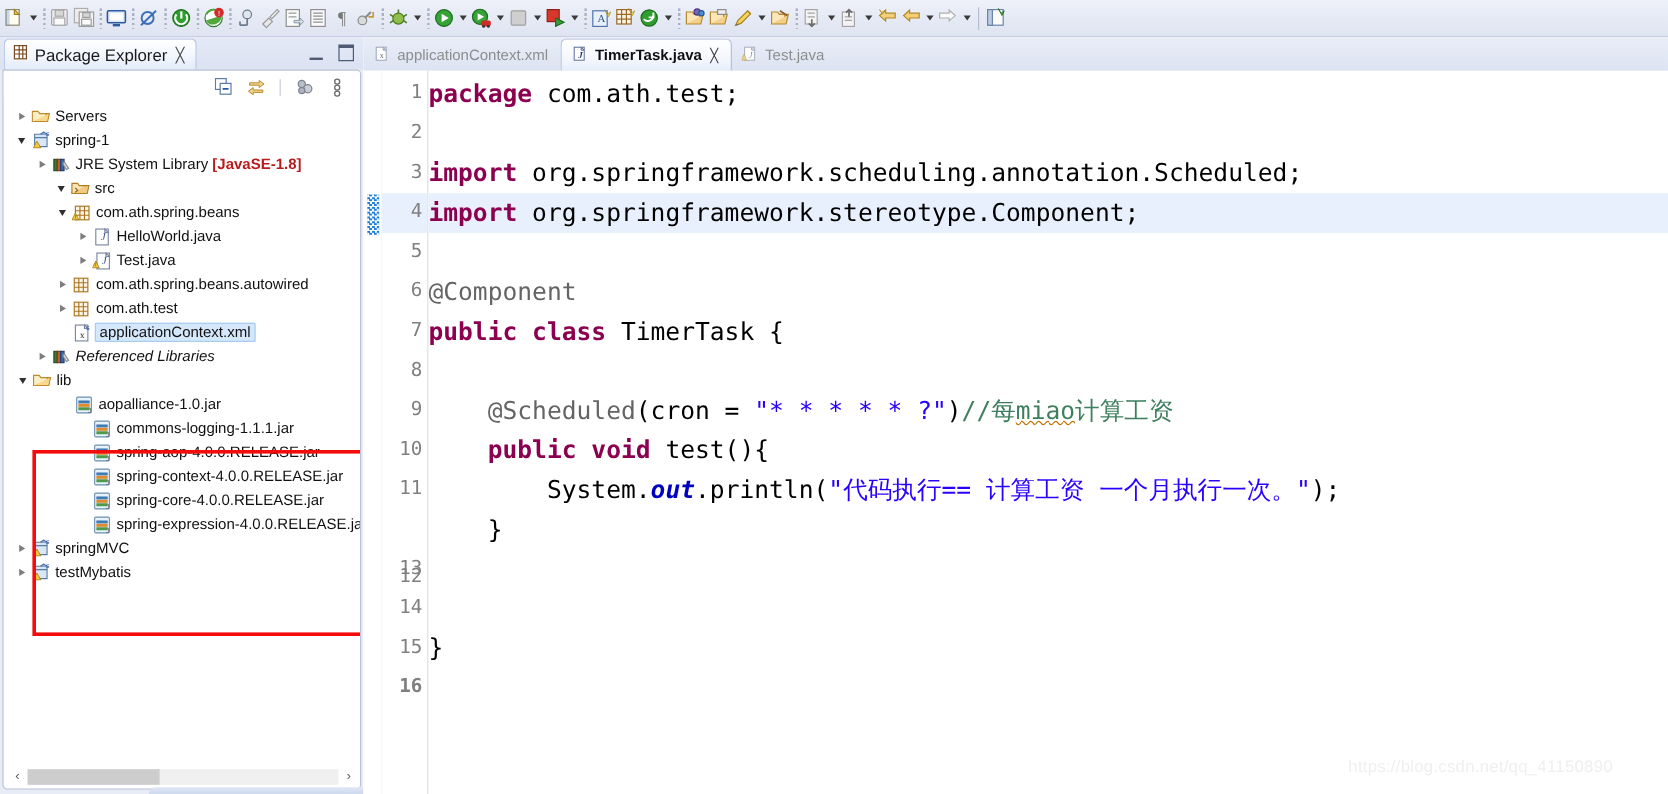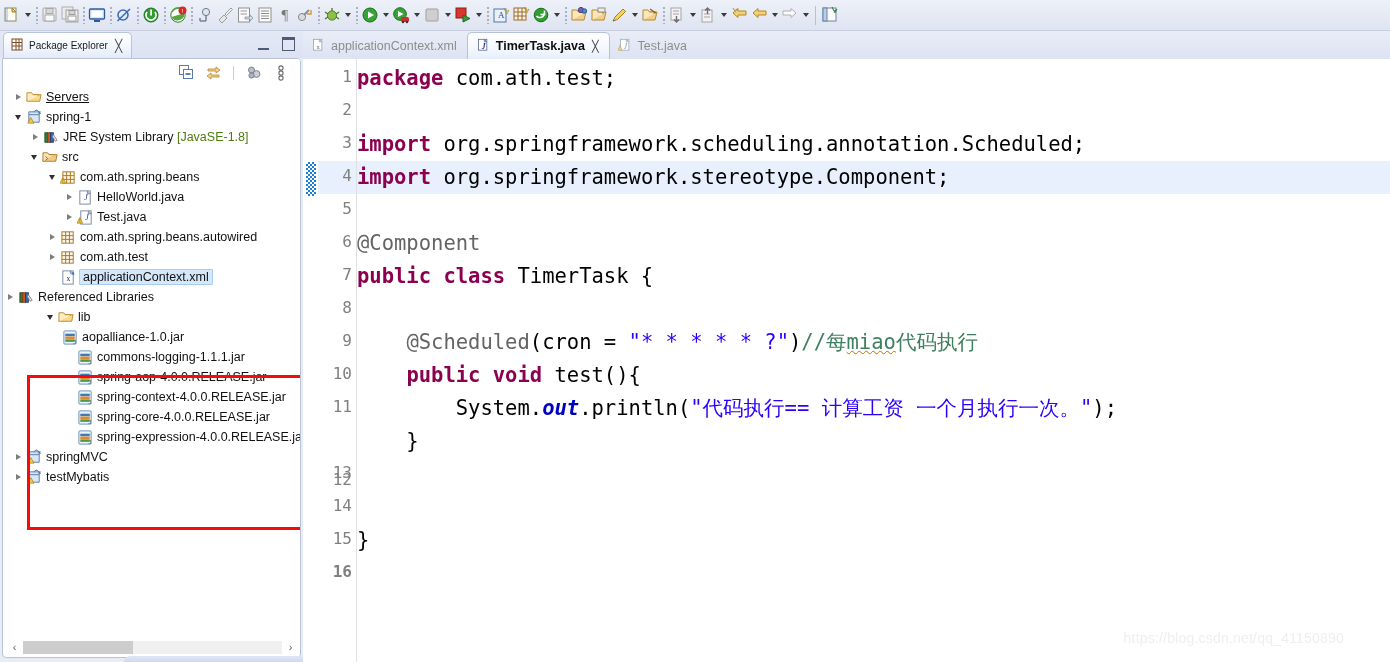--- a/index.html
+++ b/index.html
@@ -92,21 +92,21 @@
     background: linear-gradient(to bottom, #ffffff 0%, #f2f6fd 55%, #e3ebfa 100%);
     border: 1px solid #b6c4dd;
     border-bottom: none;
     border-radius: 5px 5px 0 0;
     display: flex;
     align-items: center;
     gap: 5px;
     box-sizing: border-box;
   }
   .pe-tab-label {
-    font-size: 10px;
+    font-size: 14px;
     color: #1a1a1a;
     font-family: "Liberation Sans", sans-serif;
     white-space: nowrap;
   }
   .pe-close {
     font-size: 12px;
     color: #4a4a4a;
     line-height: 1;
     margin-left: 2px;
   }
@@ -181,21 +181,21 @@
     border-left: 3.6px solid transparent;
     border-right: 3.6px solid transparent;
     border-top: 5px solid #303030;
   }
   .tree-row .ico {
     width: 18px; height: 18px;
     display:flex; align-items:center; justify-content:center;
     flex: 0 0 18px;
     margin-right: 3px;
   }
-  .tree-label .dim { color:#4d7c0f; }
+  .tree-label .dim { color:#b91c1c;font-weight:bold; }
   .sel-label {
     background: #d4e7fb;
     border: 1px solid #a9cdf0;
     padding: 0 3px;
     margin: 0 -1px;
     border-radius: 1px;
   }
 
   
   .redbox {
@@ -722,21 +722,21 @@
         <span class="pe-tool">
           <svg width="12" height="16" viewBox="0 0 12 16">
             <circle cx="6" cy="3" r="2.1" fill="none" stroke="#6a6a6a" stroke-width="1.1"></circle>
             <circle cx="6" cy="8" r="2.1" fill="none" stroke="#6a6a6a" stroke-width="1.1"></circle>
             <circle cx="6" cy="13" r="2.1" fill="none" stroke="#6a6a6a" stroke-width="1.1"></circle>
           </svg>
         </span>
       </div>
 
       <div class="tree" id="tree">
-          <div class="tree-row" style="padding-left: 8px; text-decoration: underline;">
+          <div class="tree-row" style="padding-left: 8px;">
             <span class="twisty">
               <i class="tw-r"></i>
             </span>
             <span class="ico">
               <svg width="17" height="17" viewBox="0 0 18 18">
                 <path d="M1 13 L2.5 6 L16 6 L14.5 13 Z" fill="#f8d98c" stroke="#c08a2a"></path>
                 <path d="M1 13 L1 4 L6 4 L7.5 6 L13 6 L13 7.5" fill="#fbeec4" stroke="#c08a2a"></path>
               </svg>
             </span>
             <span class="tree-label"><span>Servers</span></span>
@@ -763,21 +763,21 @@
             <span class="ico">
               <svg width="17" height="17" viewBox="0 0 18 18">
                 <rect x="2" y="4" width="3" height="10" fill="#3a7a3a" stroke="#1f4f1f"></rect>
                 <rect x="5" y="4" width="3" height="10" fill="#c85a2a" stroke="#8a3810"></rect>
                 <rect x="8" y="4" width="3" height="10" fill="#3a6aa8" stroke="#1f3f70"></rect>
                 <path d="M11 6 L15 12 L13 13 L10 8 Z" fill="#e8e8e8" stroke="#8a8a8a"></path>
               </svg>
             </span>
             <span class="tree-label"><span>JRE System Library</span><span class="dim"> [JavaSE-1.8]</span></span>
           </div>
-          <div class="tree-row" style="padding-left: 24px;">
+          <div class="tree-row" style="padding-left: 41px;">
             <span class="twisty">
               <i class="tw-d"></i>
             </span>
             <span class="ico">
               <svg width="17" height="17" viewBox="0 0 18 18">
                 <path d="M1 13 L2.5 6 L16 6 L14.5 13 Z" fill="#f0ca80" stroke="#b07c25"></path>
                 <path d="M1 13 L1 4 L6 4 L7.5 6 L13 6" fill="#f8e3b4" stroke="#b07c25"></path>
                 <path d="M4 8 L6 10 L4 12" fill="none" stroke="#8a5c18" stroke-width="1"></path>
               </svg>
             </span>
@@ -863,35 +863,35 @@
             <span class="ico">
               <svg width="17" height="17" viewBox="0 0 18 18">
                 <rect x="3" y="2" width="11" height="14" fill="#ffffff" stroke="#7a86a0"></rect>
                 <path d="M11 2 L14 5 L11 5 Z" fill="#dfe4ee" stroke="#7a86a0"></path>
                 <text x="7" y="13" font-size="8" fill="#2a2a2a" font-family="serif">x</text>
                 <text x="12.5" y="6" font-size="6" fill="#1a4fb0" font-family="sans-serif">s</text>
               </svg>
             </span>
             <span class="tree-label"><span class="sel-label">applicationContext.xml</span></span>
           </div>
-          <div class="tree-row" style="">
+          <div class="tree-row" style="padding-left: 25px; font-style: italic;">
             <span class="twisty">
               <i class="tw-r"></i>
             </span>
             <span class="ico">
               <svg width="17" height="17" viewBox="0 0 18 18">
                 <rect x="2" y="4" width="3" height="10" fill="#3a7a3a" stroke="#1f4f1f"></rect>
                 <rect x="5" y="4" width="3" height="10" fill="#c85a2a" stroke="#8a3810"></rect>
                 <rect x="8" y="4" width="3" height="10" fill="#3a6aa8" stroke="#1f3f70"></rect>
                 <path d="M11 6 L15 12 L13 13 L10 8 Z" fill="#e8e8e8" stroke="#8a8a8a"></path>
               </svg>
             </span>
             <span class="tree-label"><span>Referenced Libraries</span></span>
           </div>
-          <div class="tree-row" style="padding-left: 40px;">
+          <div class="tree-row" style="padding-left: 9px;">
             <span class="twisty">
               <i class="tw-d"></i>
             </span>
             <span class="ico">
               <svg width="17" height="17" viewBox="0 0 18 18">
                 <path d="M1 13 L2.5 6 L16 6 L14.5 13 Z" fill="#f8d98c" stroke="#c08a2a"></path>
                 <path d="M1 13 L1 4 L6 4 L7.5 6 L13 6 L13 7.5" fill="#fbeec4" stroke="#c08a2a"></path>
               </svg>
             </span>
             <span class="tree-label"><span>lib</span></span>
@@ -1083,21 +1083,21 @@
       <div class="ed-code" id="code">
           <div class="code-line" style="top: 3px;"><span class="kw">package</span><span> com.ath.test;</span></div>
           <div class="code-line" style="top: 36px;"></div>
           <div class="code-line" style="top: 69px;"><span class="kw">import</span><span> org.springframework.scheduling.annotation.Scheduled;</span></div>
           <div class="hl-line" style="top: 102px;"></div>
           <div class="code-line" style="top: 102px;"><span class="kw">import</span><span> org.springframework.stereotype.Component;</span></div>
           <div class="code-line" style="top: 135px;"></div>
           <div class="code-line" style="top: 168px;"><span class="ann">@Component</span></div>
           <div class="code-line" style="top: 201px;"><span class="kw">public class</span><span> TimerTask {</span></div>
           <div class="code-line" style="top: 234px;"></div>
-          <div class="code-line" style="top: 267px;"><span>    </span><span class="ann">@Scheduled</span><span>(cron = </span><span class="str">"* * * * * ?"</span><span>)</span><span class="cmt">//每</span><span class="cmt squig">miao</span><span class="cmt">代码执行</span></div>
+          <div class="code-line" style="top: 267px;"><span>    </span><span class="ann">@Scheduled</span><span>(cron = </span><span class="str">"* * * * * ?"</span><span>)</span><span class="cmt">//每</span><span class="cmt squig">miao</span><span class="cmt">计算工资</span></div>
           <div class="code-line" style="top: 300px;"><span>    </span><span class="kw">public void</span><span> test(){</span></div>
           <div class="code-line" style="top: 333px;"><span>        System.</span><span class="fld">out</span><span>.println(</span><span class="str">"代码执行== 计算工资 一个月执行一次。"</span><span>);</span></div>
           <div class="code-line" style="top: 366px;"><span>    }</span></div>
           <div class="code-line" style="top: 399px;"></div>
           <div class="code-line" style="top: 432px;"></div>
           <div class="code-line" style="top: 465px;"><span>}</span></div>
           <div class="code-line" style="top: 498px;"></div>
         </div>
     </div>
 

